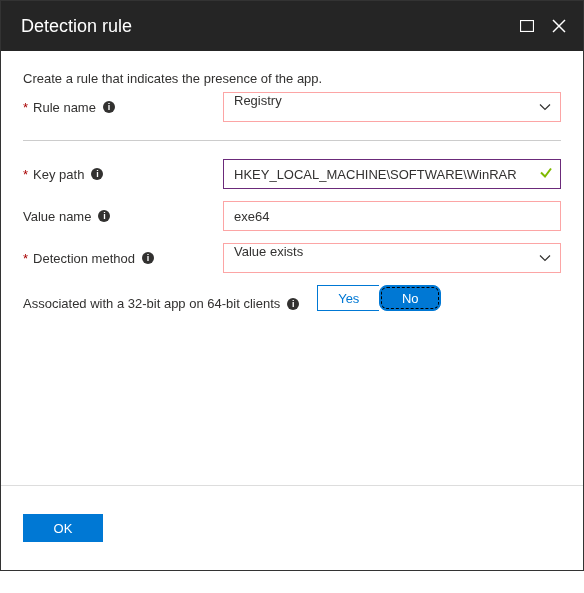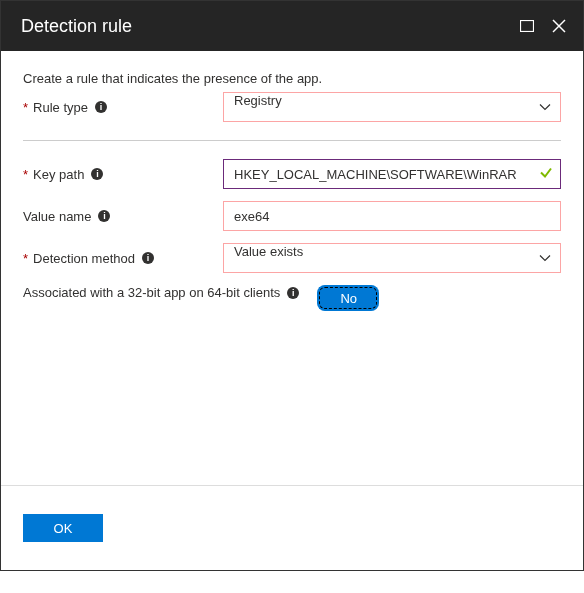--- a/index.html
+++ b/index.html
@@ -123,21 +123,21 @@
     .check-mark {
       position: absolute;
       right: 8px;
       top: 50%;
       transform: translateY(-50%);
       color: #5cb85c;
       pointer-events: none;
     }
     .toggle-row {
       display: flex;
-      align-items: flex-start;
+      align-items: flex-end;
       margin-top: 6px;
     }
     .toggle-label {
       display: flex;
       align-items: center;
       gap: 3px;
       font-size: 13px;
       margin-right: 18px;
     }
     .toggle-group {
@@ -201,21 +201,21 @@
       </div>
     </div>
   </div>
 
   <div class="body">
     <div class="description">Create a rule that indicates the presence of the app.</div>
 
     <div class="form-row with-divider">
       <div class="label-col">
         <span class="required">*</span>
-        <span>Rule type</span>
+        <span>Rule name</span>
         <span class="info-icon">i</span>
       </div>
       <div class="input-col">
         <div class="select-wrap">
           <div class="select-field">Registry</div>
           <span class="chevron">
             <svg width="12" height="8" viewBox="0 0 12 8">
                 <polyline points="1,1 6,6 11,1" fill="none" stroke="#323130" stroke-width="1.2"></polyline>
               </svg>
           </span>
@@ -268,20 +268,21 @@
         </div>
       </div>
     </div>
 
     <div class="toggle-row">
       <div class="toggle-label">
         <span>Associated with a 32-bit app on 64-bit clients</span>
         <span class="info-icon">i</span>
       </div>
       <div class="toggle-group">
+        <button class="toggle-btn">Yes</button>
         <button class="toggle-btn active">No</button>
       </div>
     </div>
   </div>
 
   <div class="footer">
     <button class="ok-btn">OK</button>
   </div>
 </div>
 

